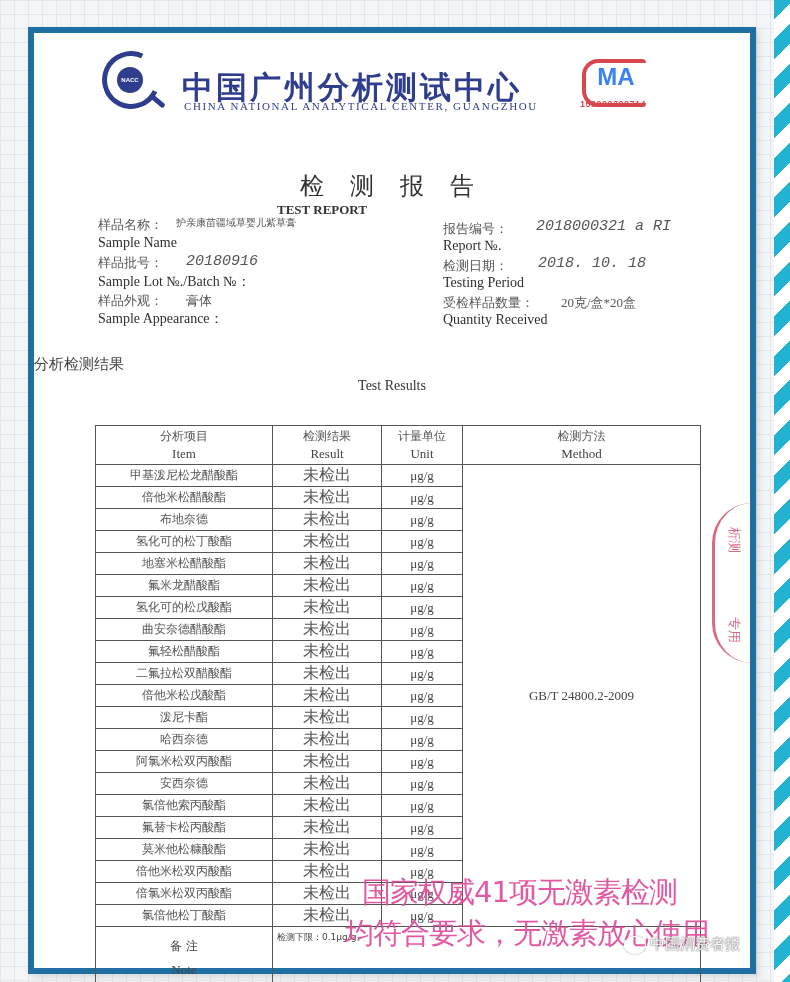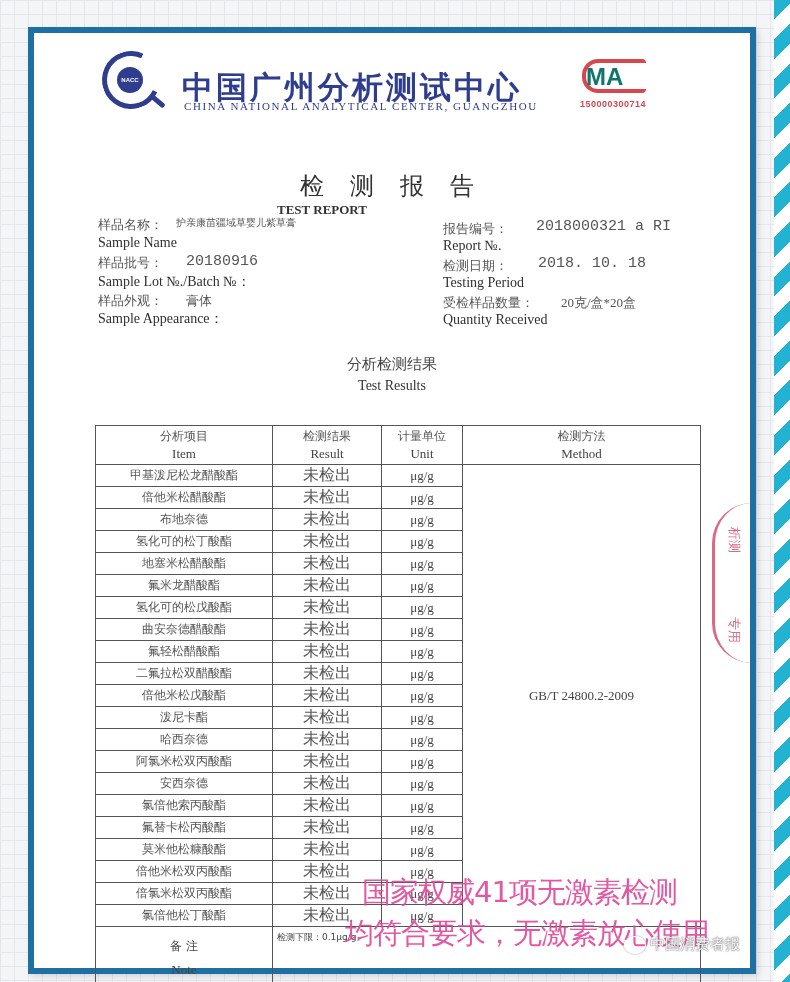--- a/index.html
+++ b/index.html
@@ -40,38 +40,38 @@
     transform:rotate(40deg); border-radius:2px;
   }
   .org-cn {
     left:148px; top:34px; font-family:"DejaVu Sans", sans-serif; font-weight:bold;
     font-size:31px; color:#2f3d8e; letter-spacing:3px;
   }
   .org-en {
     left:150px; top:67px; font-size:11px; color:#2f3d8e; letter-spacing:1.6px;
   }
   .cma {
-    position:absolute; left:548px; top:26px; width:64px; height:34px;
+    position:absolute; left:548px; top:26px; width:64px; height:48px;
     border:4px solid #d8474e; border-radius:16px 4px 4px 16px; border-right:none;
-    box-sizing:border-box; color:#0f766e; font-family:"Liberation Sans", sans-serif;
-    font-weight:bold; font-size:24px; line-height:27px;
+    box-sizing:border-box; color:#3b82f6; font-family:"Liberation Sans", sans-serif;
+    font-weight:bold; font-size:24px; text-align:center; line-height:27px;
   }
   .cma-no {
     left:546px; top:66px; font-family:"Liberation Sans", sans-serif;
     font-size:9px; color:#d8474e; font-weight:bold; letter-spacing:0.5px;
   }
 
   .title-cn { left:0; width:716px; text-align:center; top:137px; font-size:24px; letter-spacing:10px; color:#333; }
   .title-en { left:0; width:576px; text-align:center; top:169px; font-size:13px; font-weight:bold; color:#333; }
 
   .info { font-size:14px; color:#2f2f2f; }
   .info.cn { font-family:Liberation Serif, serif; font-size:13px; color:#555; }
-  .val { font-family:"Liberation Mono", monospace; font-size:15px; color:#555; }
-
-  .sec-cn { left:0; width:716px; text-align:center; top:322px; font-family:"DejaVu Sans", sans-serif; font-size:15px; color:#444; }
+  .val { font-family:"Liberation Mono", monospace; font-size:15px; color:#555;font-style:italic; }
+
+  .sec-cn { left:0; width:716px; text-align:left; top:322px; font-family:"DejaVu Sans", sans-serif; font-size:15px; color:#444; }
   .sec-en { left:0; width:716px; text-align:center; top:345px; font-size:14px; color:#333; }
 
   table.results {
     position:absolute; left:61px; top:360px; width:606px;
     border-collapse:collapse; font-size:13px; color:#444;margin-top:32px;
   }
   table.results td, table.results th {
     border:1.3px solid #555; text-align:center; padding:0; font-weight:normal;
   }
   table.results th { height:38px; line-height:17px; font-size:13px; }

